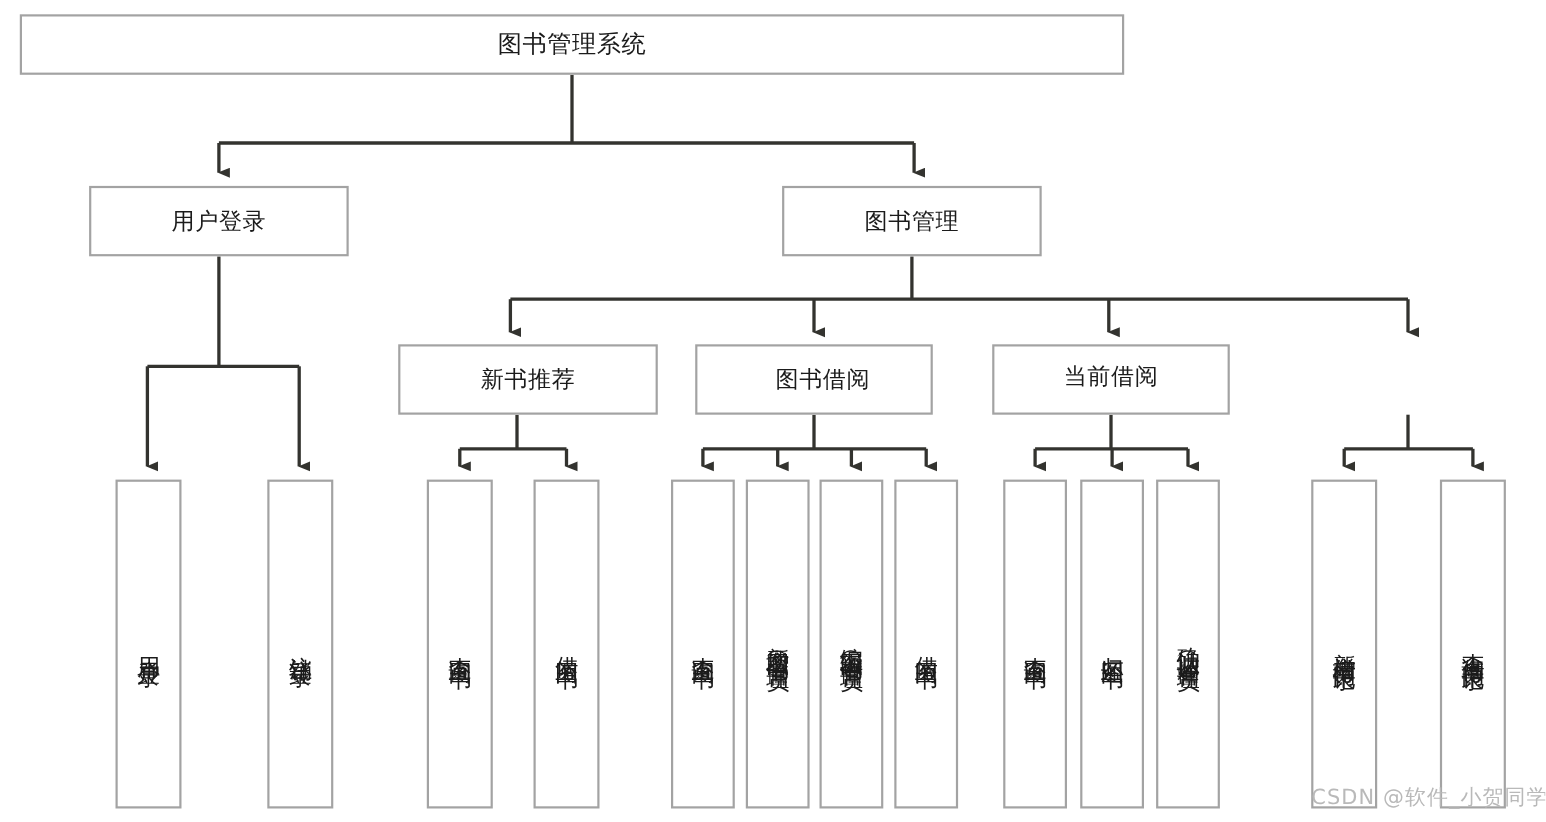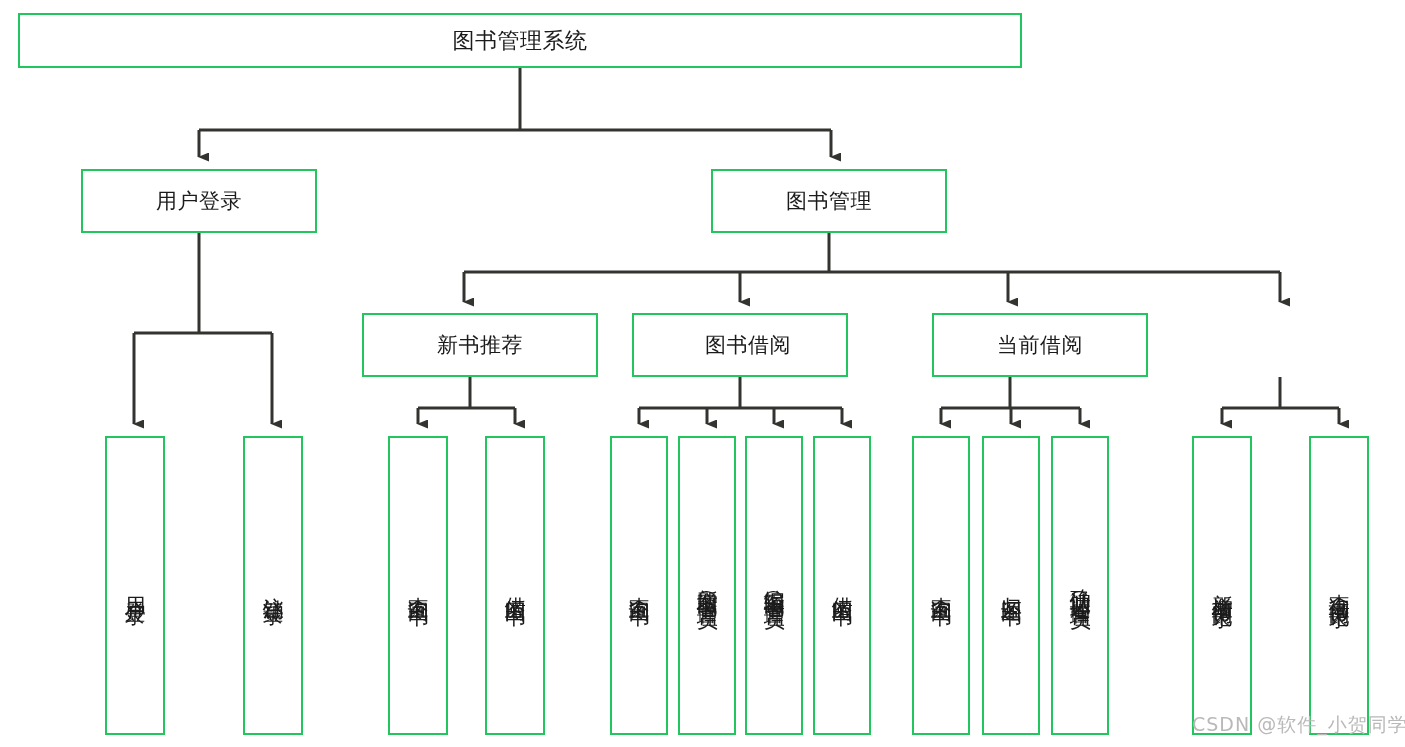--- a/index.html
+++ b/index.html
@@ -20,21 +20,21 @@
   #diagram-svg {
     position: absolute;
     left: 0;
     top: 0;
     width: 1405px;
     height: 747px;
   }
   .node {
     position: absolute;
     box-sizing: border-box;
-    border: 2px solid #22c55e;
+    border: 2px solid #a3a3a3;
     background: #ffffff;
     display: flex;
     align-items: center;
     justify-content: center;
     color: #1b1b1b;
     font-size: 21px;
     line-height: 1.35;
     letter-spacing: 0.5px;
   }
   .node.root {
@@ -120,21 +120,21 @@
     </g>
   </svg>
 
   <div class="node root" id="node-root" style="left: 18px; top: 13px; width: 1004px; height: 55px;">图书管理系统</div>
 
   <div class="node" id="node-l2-0" style="left: 81px; top: 169px; width: 236px; height: 64px;">用户登录</div>
   <div class="node" id="node-l2-1" style="left: 711px; top: 169px; width: 236px; height: 64px;">图书管理</div>
 
   <div class="node" id="node-l3-0" style="left: 362px; top: 313px; width: 236px; height: 64px;">新书推荐</div>
   <div class="node" id="node-l3-1" style="left: 632px; top: 313px; width: 216px; height: 64px; padding-left: 16px;">图书借阅</div>
-  <div class="node" id="node-l3-2" style="left: 932px; top: 313px; width: 216px; height: 64px;">当前借阅</div>
+  <div class="node" id="node-l3-2" style="left: 902px; top: 313px; width: 216px; height: 64px; font-family: Liberation Mono, monospace;">当前借阅</div>
 
   <div class="node leaf" id="node-leaf-0" style="left: 105px; top: 436px; width: 60px; height: 299px;">
       <span class="leaf-label">用户登录</span>
     </div>
   <div class="node leaf" id="node-leaf-1" style="left: 243px; top: 436px; width: 60px; height: 299px;">
       <span class="leaf-label">注销登录</span>
     </div>
   <div class="node leaf" id="node-leaf-2" style="left: 388px; top: 436px; width: 60px; height: 299px;">
       <span class="leaf-label">查询图书</span>
     </div>

